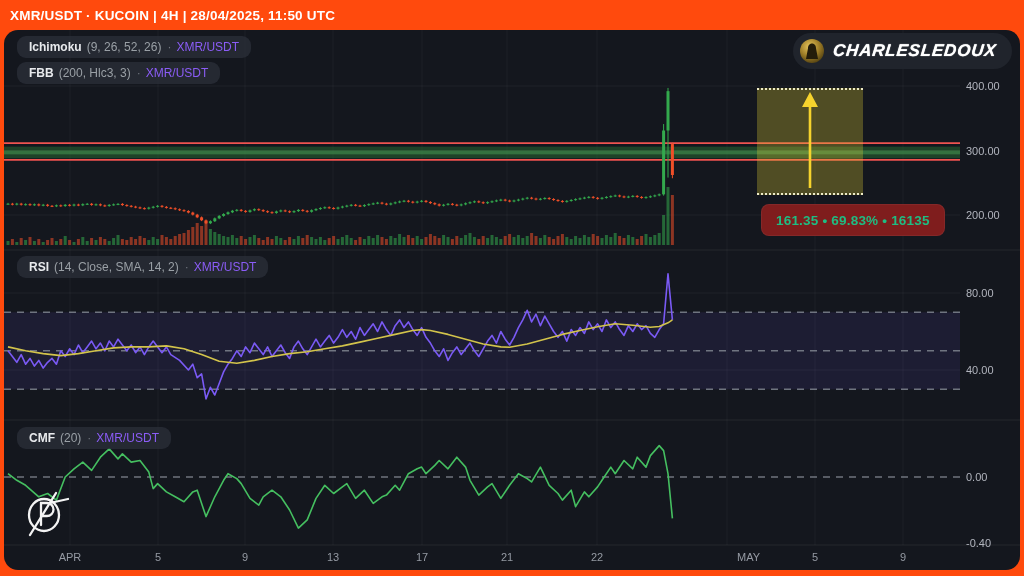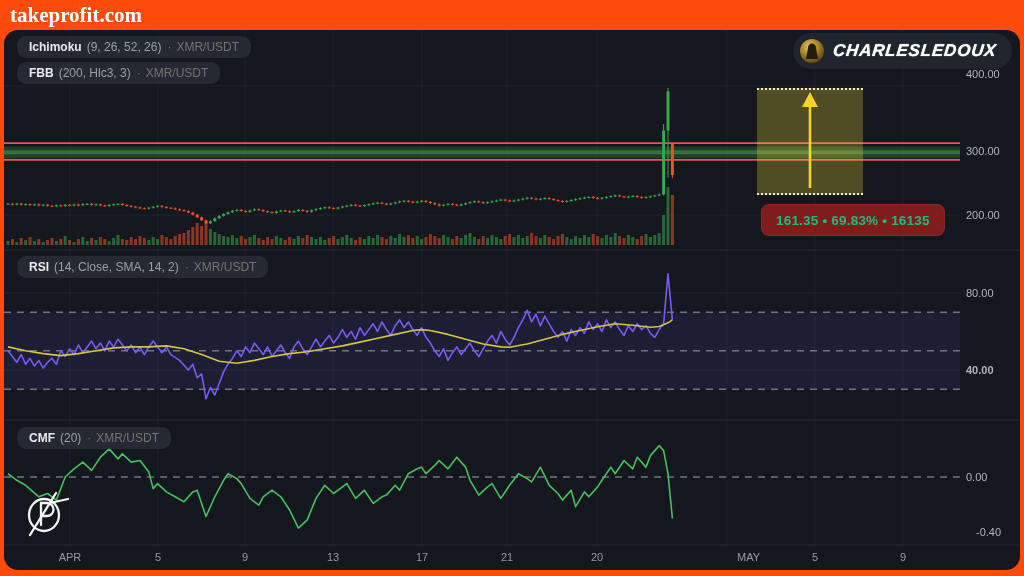--- a/index.html
+++ b/index.html
@@ -14,21 +14,21 @@
   .hdr-site { color:#ffffff; font-family:"Liberation Serif", serif; font-size:21px; font-weight:bold; }
 
   
   .chart { position:absolute; left:4px; top:30px; width:1016px; height:540px; background:#14171e; border-radius:14px; overflow:hidden; }
   .chart svg.plot { position:absolute; left:0; top:0; }
 
   
   .pill { position:absolute; left:13px; height:22px; background:rgba(42,46,57,.78); border-radius:9px; display:flex; align-items:center; padding:0 12px; font-size:12px; white-space:nowrap; color:#9aa0a6; }
   .pill b { color:#e8eaed; font-weight:bold; margin-right:5px; }
   .pill .sep { margin:0 5px 0 6px; color:#70757e; }
-  .pill .pair { color:#737373; }
+  .pill .pair { color:#8b5cf6; }
 
   
   .badge { position:absolute; right:8px; top:3px; height:36px; background:#20242c; border-radius:18px; display:flex; align-items:center; padding:0 16px 0 6px; }
   .badge .uname { color:#ffffff; font-size:17px; font-weight:bold; font-style:italic; letter-spacing:.8px; transform:skewX(-6deg); text-shadow:0 0 1px #fff; margin-left:8px; }
 
   
   .measure-box { position:absolute; left:753px; top:58px; width:106px; height:107px; background:rgba(222,203,52,.30); border-top:2px dotted rgba(252,248,215,.92); border-bottom:2px dotted rgba(252,248,215,.92); }
   .measure-tip { position:absolute; left:757px; top:174px; height:32px; background:#7f1d1d; border:1px solid rgba(255,255,255,.05); border-radius:8px; display:flex; align-items:center; padding:0 14px; color:#1fbc82; font-size:13.5px; font-weight:bold; letter-spacing:.2px; }
 
   
@@ -37,21 +37,21 @@
 
   
   .logo { position:absolute; left:16px; top:453px; opacity:.95; }
 </style>
 </head>
 <body>
 
 <div class="page">
 
   <div class="hdr">
-    <span class="hdr-site">takeprofit.com</span>
+    <span class="hdr-title">XMR/USDT · KUCOIN | 4H | 28/04/2025, 11:50 UTC</span>
   </div>
 
   <div class="chart">
 
     <svg class="plot" id="plot" width="1016" height="540">
         <line x1="66" x2="66" y1="0" y2="515" stroke="rgba(255,255,255,0.045)" stroke-width="1"></line>
         <line x1="154" x2="154" y1="0" y2="515" stroke="rgba(255,255,255,0.045)" stroke-width="1"></line>
         <line x1="241" x2="241" y1="0" y2="515" stroke="rgba(255,255,255,0.045)" stroke-width="1"></line>
         <line x1="329" x2="329" y1="0" y2="515" stroke="rgba(255,255,255,0.045)" stroke-width="1"></line>
         <line x1="418" x2="418" y1="0" y2="515" stroke="rgba(255,255,255,0.045)" stroke-width="1"></line>
@@ -591,34 +591,34 @@
     <svg class="logo" width="50" height="60" viewBox="0 0 50 60">
       <g fill="none" stroke="#ffffff" stroke-width="2.3" stroke-linecap="round">
         <ellipse cx="24" cy="32" rx="15" ry="16"></ellipse>
         <path d="M21 42 V20 h6 a6.5 6.5 0 0 1 0 13 h-6"></path>
         <path d="M10 52 L36 10"></path>
         <path d="M30 20 L48 16"></path>
       </g>
     </svg>
 
     <div id="ylabels">
-        <div class="ylab" style="top: 44px;">400.00</div>
+        <div class="ylab" style="top: 56px;">400.00</div>
         <div class="ylab" style="top: 120.5px;">300.00</div>
         <div class="ylab" style="top: 185px;">200.00</div>
         <div class="ylab" style="top: 263px;">80.00</div>
-        <div class="ylab" style="top: 340px; font-weight: bold;">40.00</div>
+        <div class="ylab" style="top: 340px;">40.00</div>
         <div class="ylab" style="top: 447px;">0.00</div>
-        <div class="ylab" style="top: 502px; margin-left: 10px;">-0.40</div>
+        <div class="ylab" style="top: 513px;">-0.40</div>
       </div>
     <div id="xlabels">
         <div class="xlab" style="left: 66px;">APR</div>
         <div class="xlab" style="left: 154px;">5</div>
         <div class="xlab" style="left: 241px;">9</div>
         <div class="xlab" style="left: 329px;">13</div>
         <div class="xlab" style="left: 418px;">17</div>
         <div class="xlab" style="left: 503px; text-align: right;">21</div>
-        <div class="xlab" style="left: 593px;">20</div>
+        <div class="xlab" style="left: 593px;">22</div>
         <div class="xlab" style="left: 723px; padding-left: 43px;">MAY</div>
         <div class="xlab" style="left: 811px;">5</div>
         <div class="xlab" style="left: 899px;">9</div>
       </div>
   </div>
 </div>
 
 </body></html>

